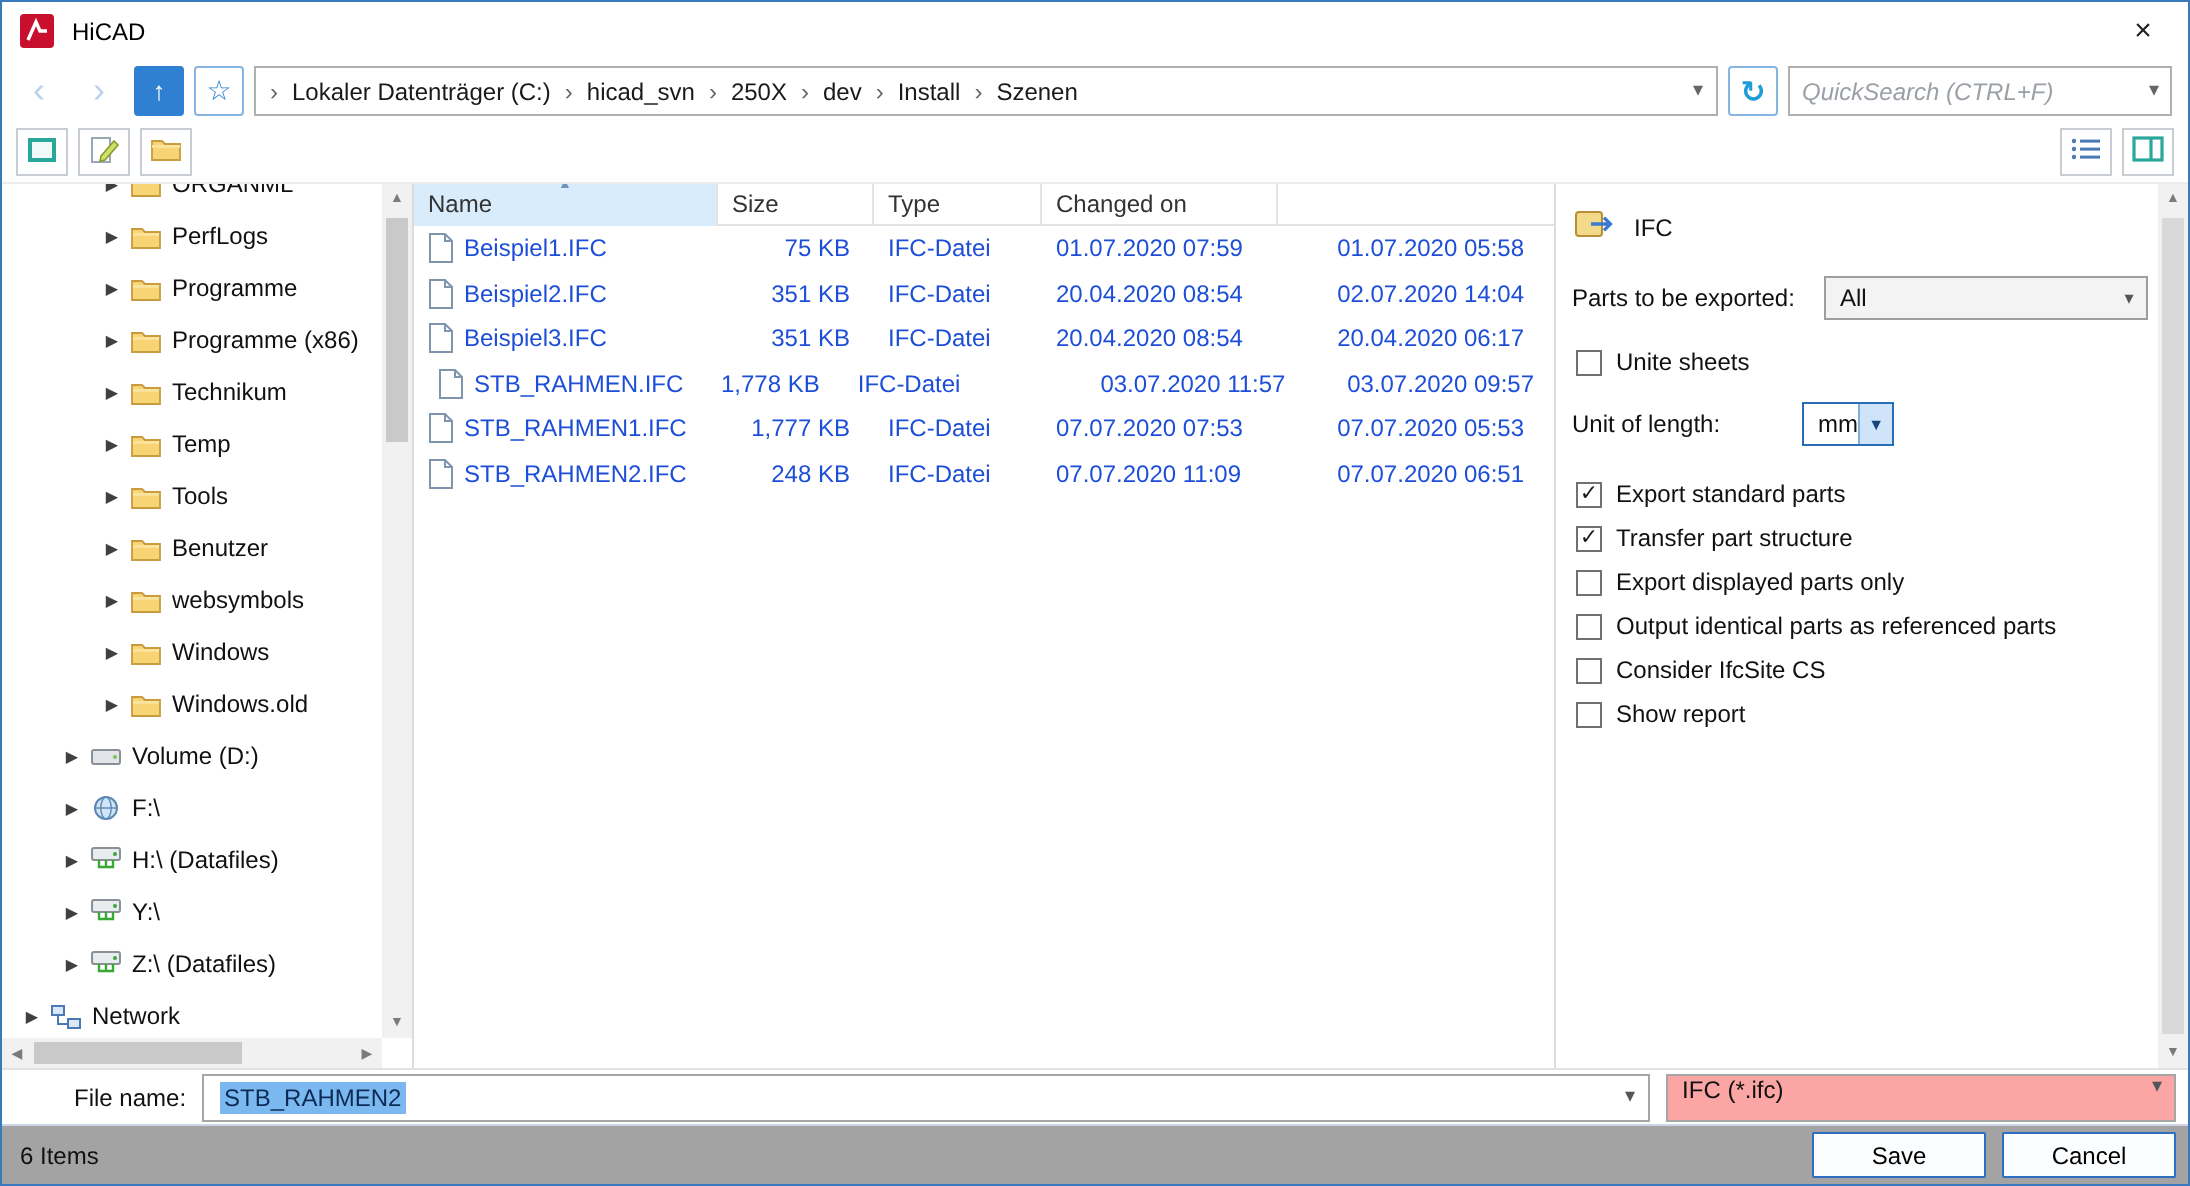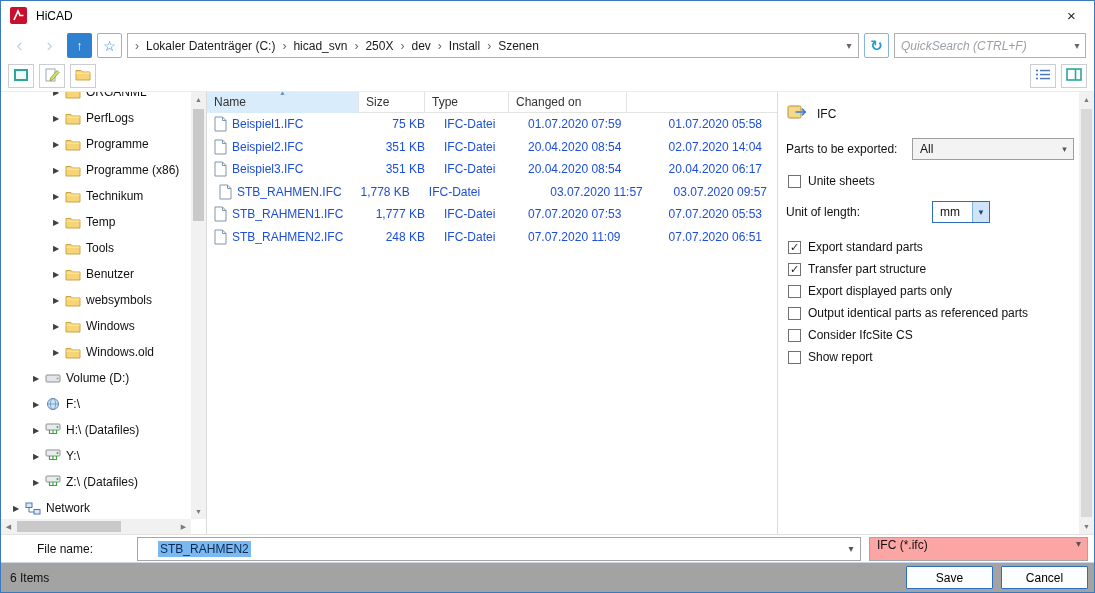--- a/index.html
+++ b/index.html
@@ -69,37 +69,37 @@
   .fl-cell.c1 { text-align:right; padding-left:0; padding-right:12px; }
   .fl-cell.c4 { text-align:right; padding-left:0; padding-right:10px; }
 
   
   .options-panel { position:relative; flex:1; border-left:1px solid #dcdcdc; background:#fff; padding:0 20px 0 8px; }
   .opt-header { margin-top:10px; display:flex; align-items:center; gap:9px; font-size:12px; }
   .opt-row { display:flex; align-items:center; }
   .opt-row.parts { margin-top:13px; }
   .opt-row.parts .combo { margin-left:auto; width:162px; }
   .opt-row.unit { margin-top:9px; }
-  .opt-row.unit .combo { margin-left:72px; width:58px; }
+  .opt-row.unit .combo { margin-left:41px; width:46px; }
   .opt-label { font-size:12px; }
   .combo { height:22px; border:1px solid #9e9e9e; background:#fff; display:flex; align-items:center; padding-left:7px; font-size:12px; }
   .combo.gray { background:#f3f3f3; }
   .combo-caret { margin-left:auto; width:17px; text-align:center; color:#555; font-size:9px; }
   .unit-combo { border-color:#2a6db6; }
   .unit-combo .combo-caret { height:100%; display:flex; align-items:center; justify-content:center; background:#cfe4f8; border-left:1px solid #7fb0dd; color:#17477e; font-size:8px; }
   #cb-group1 { margin-top:10px; }
   #cb-group2 { margin-top:13px; }
   .cb-row { height:22px; display:flex; align-items:center; gap:7px; padding-left:2px; }
   .cb { width:13px; height:13px; border:1px solid #707070; background:#fff; flex:none; display:flex; align-items:center; justify-content:center; font-size:11px; font-weight:bold; color:#1a1a1a; line-height:1; }
   .cb-label { font-size:12px; color:#111; white-space:nowrap; }
 
   
   .filename-row { position:absolute; top:533px; left:0; right:0; height:28px; display:flex; align-items:center; border-top:1px solid #e2e2e2; background:#fff; padding:0 6px 0 36px; }
   .fn-label { font-size:12px; margin-right:8px; white-space:nowrap; }
-  .fn-input { width:724px; flex:none; height:24px; border:1px solid #a6a6a6; background:#fff; display:flex; align-items:center; padding-left:20px;margin-left:36px; }
+  .fn-input { width:724px; flex:none; height:24px; border:1px solid #a6a6a6; background:#fff; display:flex; align-items:center; padding-left:8px; }
   .fn-value { font-size:12px; background:#7cb8f0; color:#0b2b55; padding:1px 2px; }
   .fn-caret { margin-left:auto; width:18px; text-align:center; color:#555; font-size:10px; }
   .ft-combo { flex:1; margin-left:8px; height:24px; border:1px solid #a6a6a6; background:#fca5a5; display:flex; padding-left:7px; font-size:12px; }
   .ft-combo .combo-caret { font-size:10px; }
 
   
   .statusbar { position:absolute; top:561px; left:0; right:0; bottom:0; display:flex; align-items:center; background:#a3a3a3; border-top:1px solid #ccd6e5; padding:0 6px 0 9px; font-size:12px; }
   .sb-buttons { margin-left:auto; display:flex; gap:8px; }
   .btn { width:87px; height:23px; border:1px solid #2c6fc2; background:#fcfdff; border-radius:1px; font-family:inherit; font-size:12px; color:#000; }
 </style>
@@ -388,21 +388,21 @@
       <div class="sbh tree-sbh">
         <span class="sb-arrow" style="left:0">◀</span>
         <div class="sb-thumb"></div>
         <span class="sb-arrow" style="right:0">▶</span>
       </div>
     </div>
 
     <div class="file-panel">
       <div class="fl-header" id="fl-header">
           <div class="fl-hcell sorted" style="width: 152px;"><span class="hlabel">Name</span><span class="sort-marker">▲</span></div>
-          <div class="fl-hcell" style="width: 66px;"><span class="hlabel">Size</span></div>
+          <div class="fl-hcell" style="width: 78px;"><span class="hlabel">Size</span></div>
           <div class="fl-hcell" style="width: 84px;"><span class="hlabel">Type</span></div>
           <div class="fl-hcell" style="width: 118px;"><span class="hlabel">Changed on</span></div>
         </div>
       <div class="fl-rows" id="fl-rows">
           <div class="fl-row">
             <div class="fl-cell c0" style="width: 152px;">
               <span class="file-icon" style="display: flex;">
                 <svg width="13" height="16" viewBox="0 0 13 16">
                   <path d="M1 1 L8.5 1 L12 4.5 L12 15 L1 15 Z" fill="#fff" stroke="#7f95ad"></path>
                   <path d="M8.5 1 L8.5 4.5 L12 4.5" fill="none" stroke="#7f95ad"></path>

